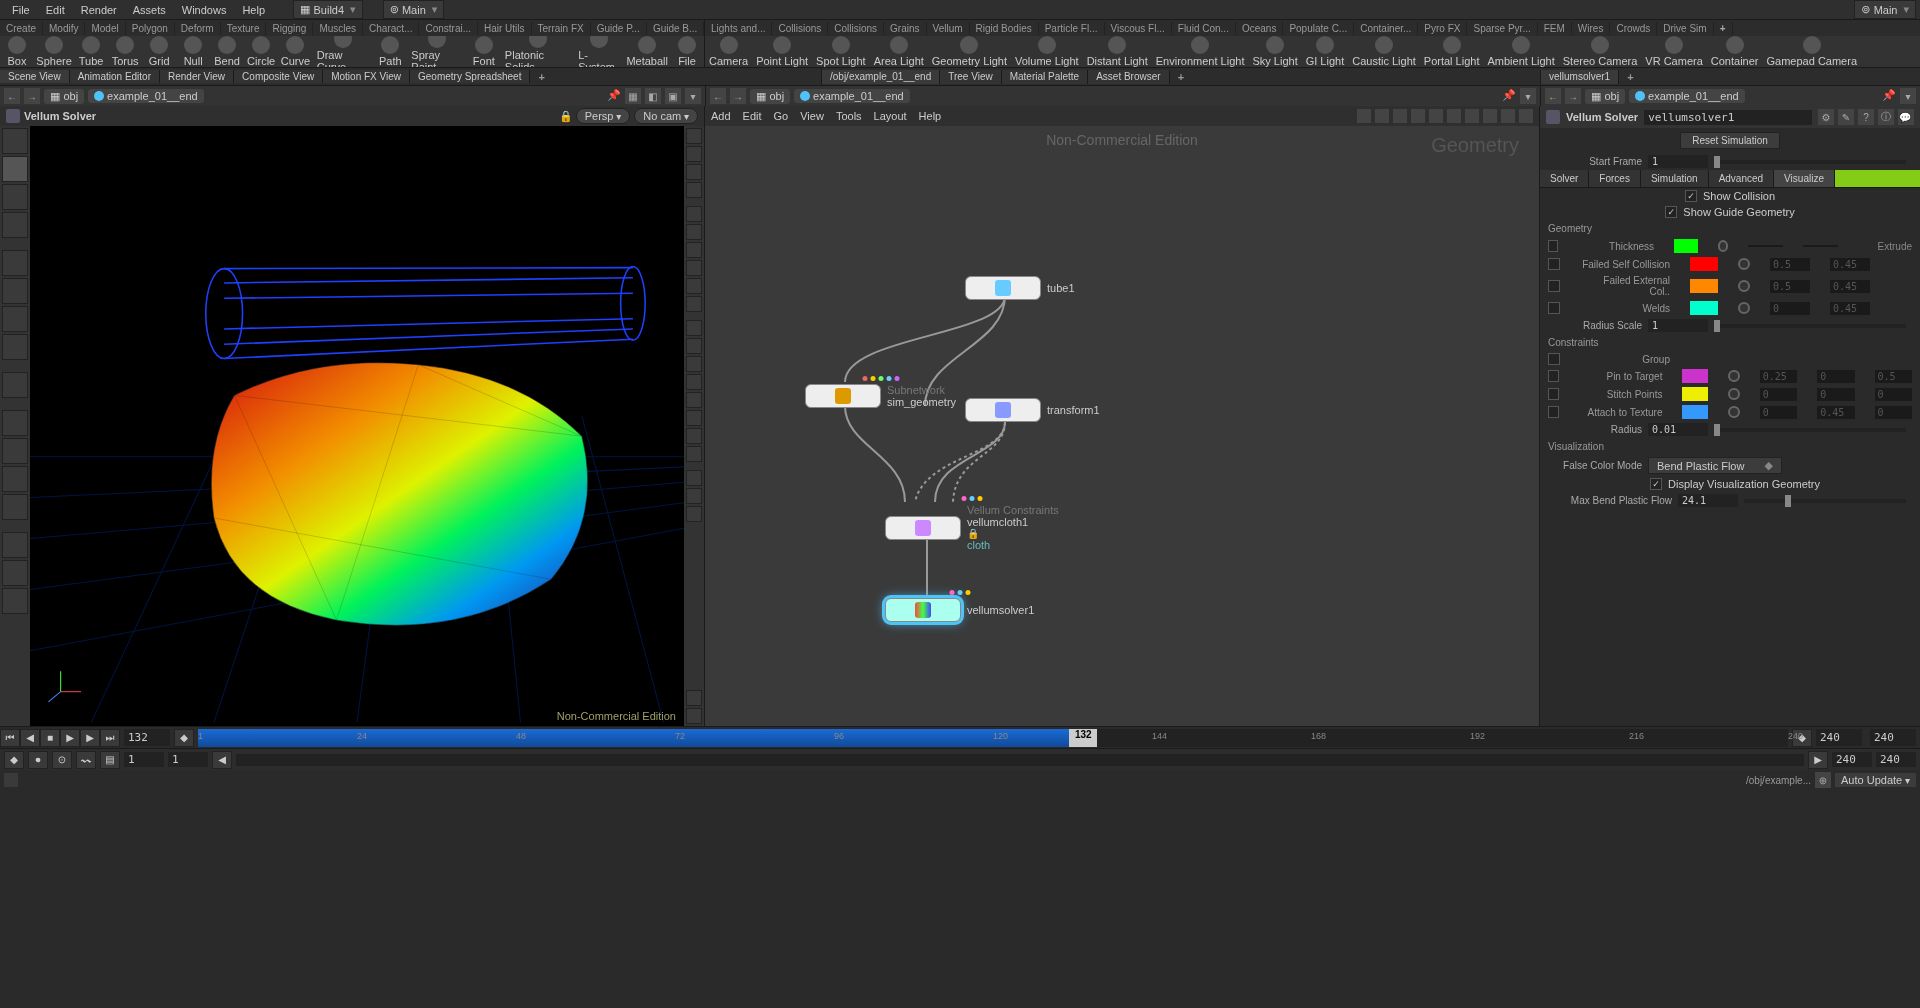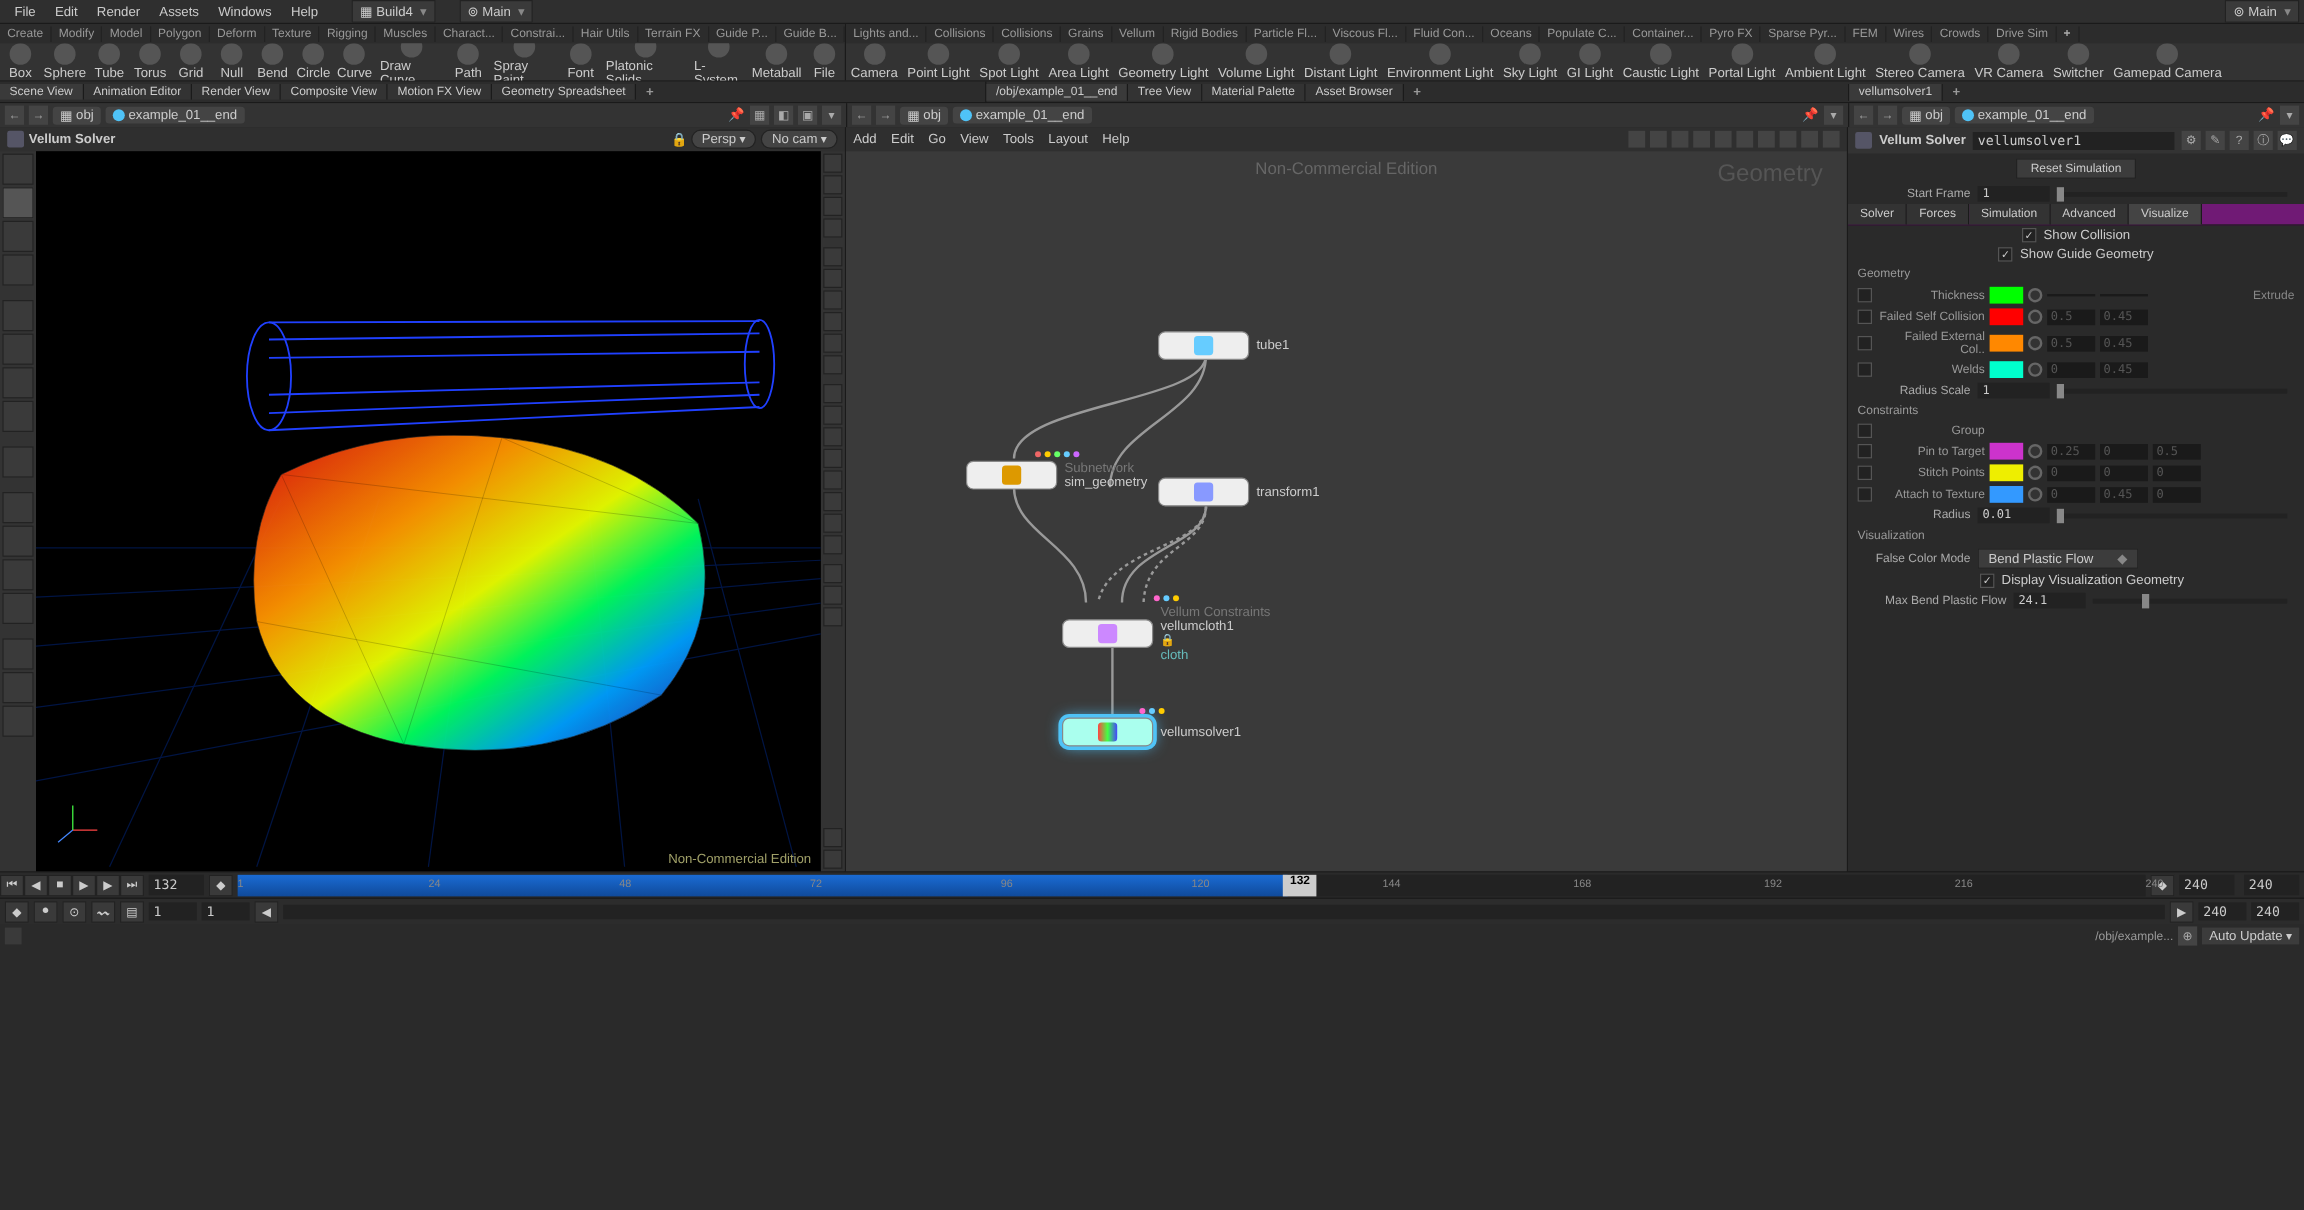--- a/index.html
+++ b/index.html
@@ -76,30 +76,30 @@
 .param-header .name-field { background: #222; padding: 1px 4px; flex: 1; font-family: monospace; }
 .param-header .right-icons { display: flex; gap: 4px; }
 .param-reset { text-align: center; background: #3c3c3c; border: 1px solid #222; margin: 4px 140px; font-size: 10px; padding: 2px; }
 
 .param-row { display: flex; align-items: center; padding: 2px 8px; }
 .param-label { width: 100px; text-align: right; padding-right: 6px; color: #aaa; font-size: 10px; }
 .param-val { background: #222; padding: 1px 4px; width: 60px; font-family: monospace; font-size: 10px; }
 .param-slider { flex: 1; height: 4px; background: #222; margin: 0 6px; position: relative; }
 .param-slider .knob { position: absolute; width: 6px; height: 12px; background: #888; top: -4px; }
 
-.param-tabs { display: flex; background: #701a75; border-bottom: 1px solid #1a1a1a; align-items: flex-end; }
+.param-tabs { display: flex; background: #84cc16; border-bottom: 1px solid #1a1a1a; align-items: flex-end; }
 .ptab { padding: 3px 10px; font-size: 10px; background: #333; border-right: 1px solid #1a1a1a; }
 .ptab.active { background: #444; }
 
 .check-row { display: flex; align-items: center; padding: 2px 8px; justify-content: center; gap: 6px; }
 .chk { width: 12px; height: 12px; background: #222; border: 1px solid #555; display: inline-flex; align-items: center; justify-content: center; font-size: 9px; }
 .chk.on::after { content: "✓"; color: #ccc; }
 
 .section-head { padding: 3px 8px; color: #999; font-size: 10px; }
-.color-row { display: flex; align-items: center; padding: 2px 8px; gap: 4px; }
+.color-row { display: flex; align-items: center; padding: 2px 8px; gap: 20px; }
 .color-row .cchk { width: 12px; height: 12px; background: #222; border: 1px solid #555; }
 .color-row .clbl { width: 90px; text-align: right; font-size: 10px; color: #999; }
 .color-row .sw { width: 28px; height: 14px; }
 .color-row .rad { width: 12px; height: 12px; border-radius: 50%; border: 2px solid #666; background: #333; }
 .color-row .num { background: #1a1a1a; color: #555; width: 40px; padding: 1px 3px; font-family: monospace; font-size: 10px; }
 
 .dd { background: #3c3c3c; border: 1px solid #222; padding: 1px 8px; font-size: 10px; display: flex; align-items: center; gap: 20px; }
 .dd .arr { color: #888; }
 
 .timeline { height: 22px; background: #2a2a2a; display: flex; align-items: center; border-top: 1px solid #1a1a1a; }
@@ -300,21 +300,21 @@
         <span class="shelf-tool">
           <div class="tool-icon"></div>
           <span>Stereo Camera</span>
         </span>
         <span class="shelf-tool">
           <div class="tool-icon"></div>
           <span>VR Camera</span>
         </span>
         <span class="shelf-tool">
           <div class="tool-icon"></div>
-          <span>Switcher</span>
+          <span>Container</span>
         </span>
         <span class="shelf-tool">
           <div class="tool-icon"></div>
           <span>Gamepad Camera</span>
         </span>
       </div>
   </div>
 </div>
 
 <div style="display:flex">

